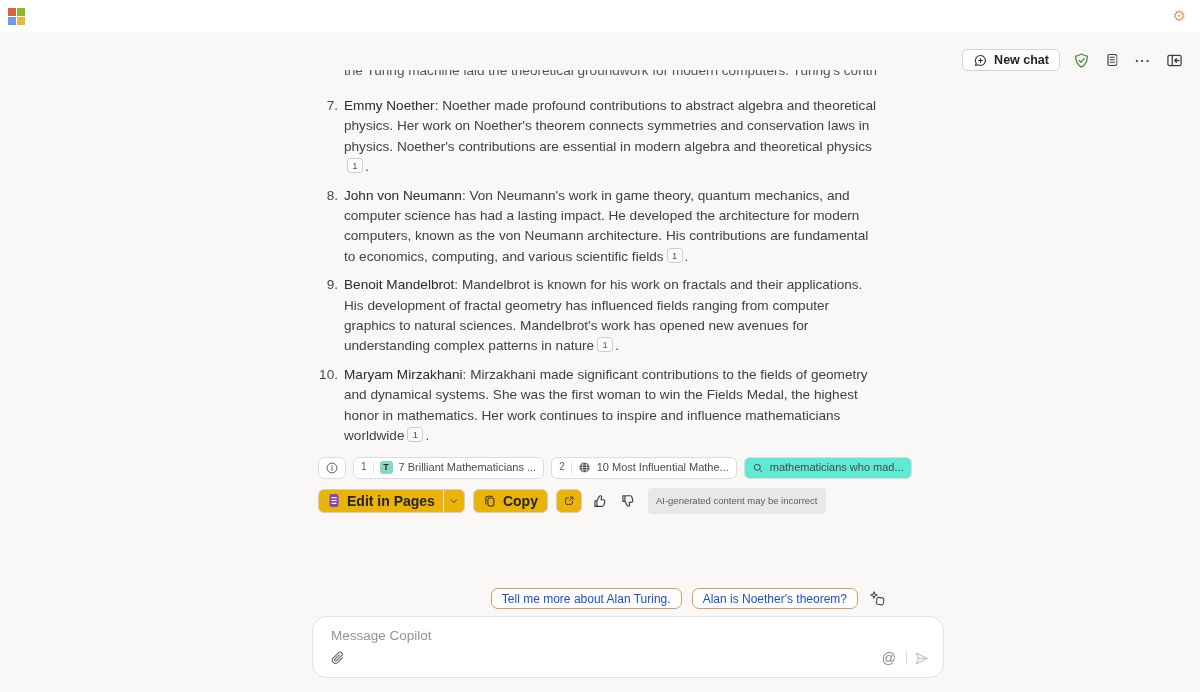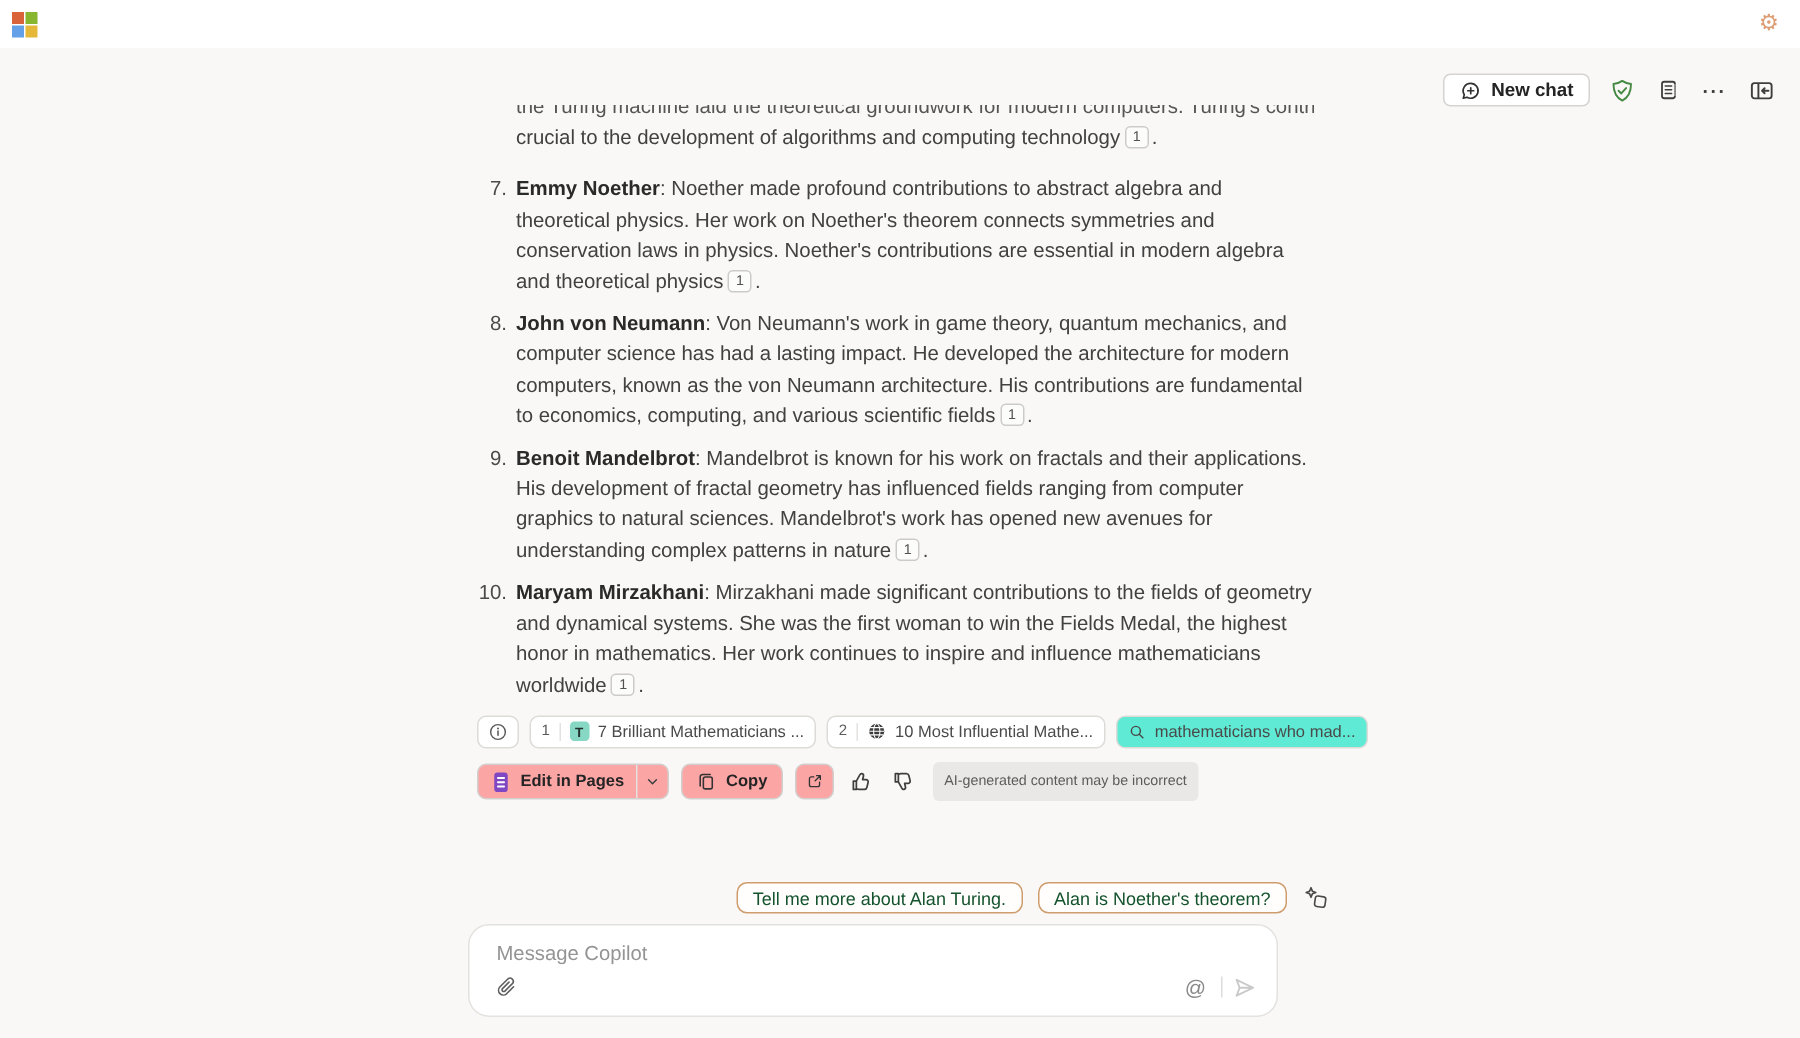--- a/index.html
+++ b/index.html
@@ -22,57 +22,57 @@
     border:1px solid #d5d3d1;border-radius:5px;font-size:12.5px;font-weight:700;color:#242424;cursor:pointer}
   .icon-btn{width:20px;height:22px;display:flex;align-items:center;justify-content:center;cursor:pointer}
   .dots{font-size:13px;letter-spacing:1px;color:#3e3e3e;font-weight:700}
 
   
   .chat{position:absolute;left:318px;top:70px;width:558px;font-size:13.6px;line-height:20.4px;color:#414141}
   .li{display:flex;margin-top:8px}
   .li.sp{margin-top:14px}
   .num{width:20px;text-align:right;margin-right:6px;flex:none;color:#4a4a4a}
   .body{flex:1;min-width:0}
-  .body b{font-weight:700;color:#2a2a2a}
+  .body b{font-weight:400;color:#2a2a2a}
   .clipbox{height:12px;overflow:hidden}
   .clipbox span{display:block;margin-top:-9px;white-space:nowrap;color:#555}
   .closing{margin-top:14px}
   .cite-badge{display:inline-block;min-width:7px;padding:0 3.5px;height:13px;line-height:13px;font-size:9.5px;
     text-align:center;border:1px solid #cdcbc9;border-radius:3.5px;background:#fcfcfb;color:#525252;
     vertical-align:2px;margin:0 2px 0 3px;cursor:pointer}
 
   
   .citerow{display:flex;align-items:center;gap:7px;margin-top:10px}
   .pill{display:flex;align-items:center;height:20px;border:1px solid #dddbd8;border-radius:6px;background:#fff;
     padding:0 7px;gap:6px;font-size:11px;color:#4a4a4a;cursor:pointer;white-space:nowrap}
   .pill .n{font-size:10px;color:#5a5a5a}
   .pill .sep{width:1px;height:12px;background:#e4e2e0}
   .fav{width:13px;height:13px;border-radius:3px;background:#86d7c3;color:#23302e;font-size:9px;font-weight:700;
     display:flex;align-items:center;justify-content:center;flex:none}
   .search-pill{background:#5eead4}
 
   
   .actions{display:flex;align-items:center;margin-top:9px;gap:8px}
-  .btn{display:flex;align-items:center;height:24px;background:#fca5a5;border:1px solid #d2d0ce;border-radius:6px;
-    font-size:11px;font-weight:700;color:#242424;cursor:pointer;box-sizing:border-box}
+  .btn{display:flex;align-items:center;height:24px;background:#eab308;border:1px solid #d2d0ce;border-radius:6px;
+    font-size:14px;font-weight:700;color:#242424;cursor:pointer;box-sizing:border-box}
   .split-main{display:flex;align-items:center;gap:6px;padding:0 8px;height:100%}
   .split-chev{border-left:1px solid #e4e2e0;width:20px;height:100%;display:flex;align-items:center;justify-content:center}
   .copy-btn{padding:0 9px;gap:6px}
   .sq{width:26px;justify-content:center}
   .ghost{width:20px;height:22px;display:flex;align-items:center;justify-content:center;cursor:pointer}
   .disclaimer{background:#eae8e6;color:#5d5b59;font-size:9.5px;padding:3px 8px;border-radius:4px;margin-left:2px;white-space:nowrap}
 
   
   .suggest{position:absolute;top:588px;left:312px;width:576px;display:flex;justify-content:flex-end;align-items:center;gap:10px}
   .chip{height:21px;display:flex;align-items:center;padding:0 10px;border:1px solid #cf9d6d;border-radius:7px;
-    background:#fffefd;font-size:12px;color:#14532d;cursor:pointer;white-space:nowrap}
+    background:#fffefd;font-size:12px;color:#1d4ed8;cursor:pointer;white-space:nowrap}
   .spark{width:20px;height:20px;display:flex;align-items:center;justify-content:center;cursor:pointer}
 
   
-  .composer{position:absolute;top:616px;left:312px;width:540px;height:62px;background:#fff;
+  .composer{position:absolute;top:616px;left:312px;width:632px;height:62px;background:#fff;
     border:1px solid #e4e2df;border-radius:14px;box-sizing:border-box}
   .composer input{position:absolute;top:10px;left:16px;width:520px;border:none;outline:none;background:transparent;
     font-family:"Liberation Sans",sans-serif;font-size:13.5px;color:#333}
   .composer input::placeholder{color:#949494;opacity:1}
   .comp-bottom{position:absolute;left:14px;right:12px;bottom:8px;display:flex;align-items:center}
   .flexfill{flex:1}
   .at{font-size:14px;color:#8a8a8a;cursor:pointer;padding:0 6px}
   .vsep{width:1px;height:14px;background:#dcdcdc;margin:0 4px}
   svg{display:block}
 </style>
@@ -123,23 +123,20 @@
 </div>
 
 <div class="chat">
 
   <div class="li" style="margin-top:0">
     <span class="num"></span>
     <div class="body">
       <div class="clipbox">
         <span>the Turing machine laid the theoretical groundwork for modern computers. Turing's contributions are</span>
       </div>
-      <div>
-        <span>crucial to the development of algorithms and computing technology</span><span class="cite-badge">1</span><span>.</span>
-      </div>
     </div>
   </div>
 
   <div class="li sp">
     <span class="num">7.</span>
     <div class="body">
       <b>Emmy Noether</b><span>: Noether made profound contributions to abstract algebra and theoretical physics. Her work on Noether's theorem connects symmetries and conservation laws in physics. Noether's contributions are essential in modern algebra and theoretical physics</span><span class="cite-badge">1</span><span>.</span>
     </div>
   </div>
 

